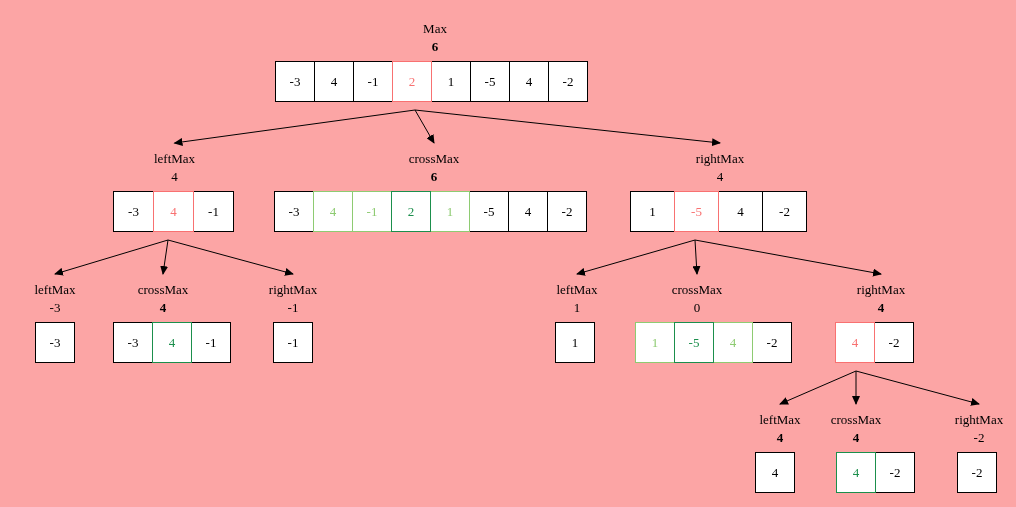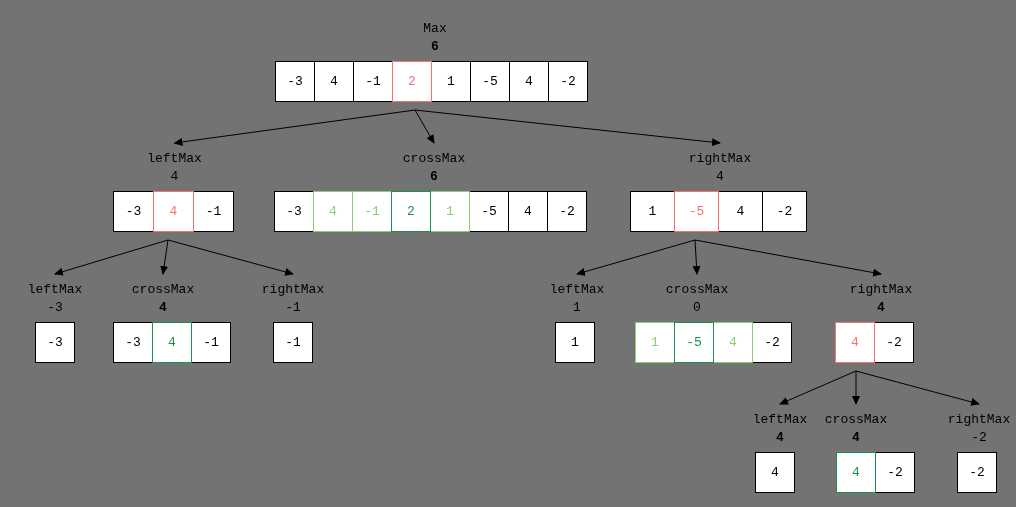--- a/index.html
+++ b/index.html
@@ -1,20 +1,20 @@
 <!DOCTYPE html>
 <html><head>
 <meta charset="utf-8">
 <style>
   html,body{margin:0;padding:0;background:#ffffff;}
   #canvas{
     position:relative;
     width:1016px;height:507px;
-    font-family:Liberation Mono, monospace;
-    background:#737373;
+    font-family:Liberation Serif, serif;
+    background:#fca5a5;
     overflow:hidden;
   }
   #edges{position:absolute;left:0;top:0;width:1016px;height:507px;pointer-events:none;}
   .node-label,.node-value{
     position:absolute;
     width:140px;
     text-align:center;
     font-size:13px;
     color:#000;
     line-height:16px;

